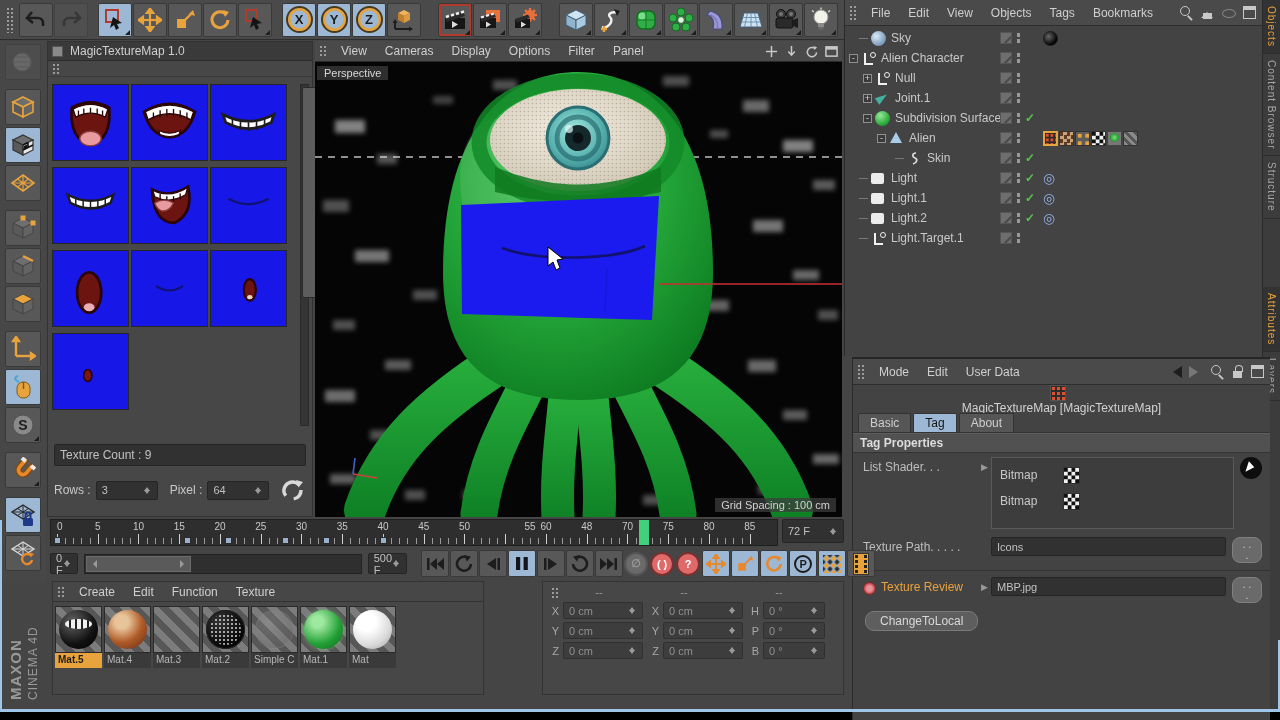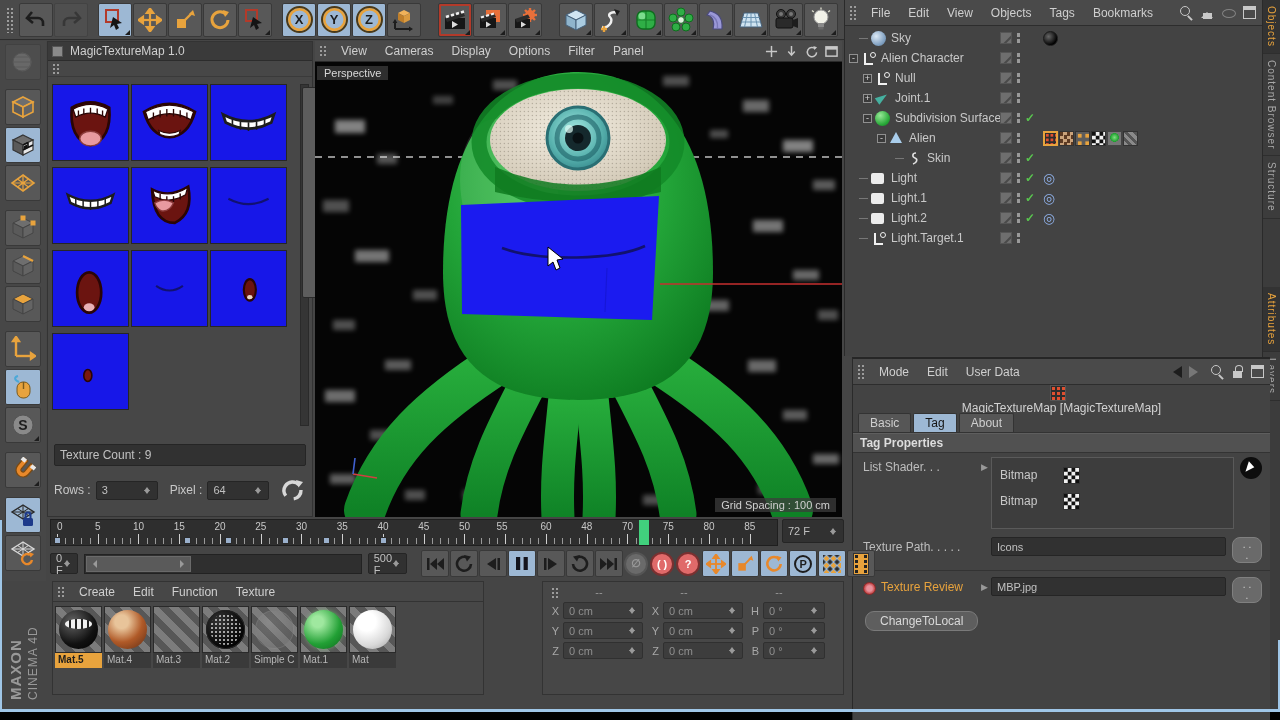--- a/index.html
+++ b/index.html
@@ -982,21 +982,21 @@
         <span class="rlabel" style="left: 46.75px;">5</span>
         <span class="rlabel" style="left: 87.5px;">10</span>
         <span class="rlabel" style="left: 128.25px;">15</span>
         <span class="rlabel" style="left: 169px;">20</span>
         <span class="rlabel" style="left: 209.75px;">25</span>
         <span class="rlabel" style="left: 250.5px;">30</span>
         <span class="rlabel" style="left: 291.25px;">35</span>
         <span class="rlabel" style="left: 332px;">40</span>
         <span class="rlabel" style="left: 372.75px;">45</span>
         <span class="rlabel" style="left: 413.5px;">50</span>
-        <span class="rlabel" style="left: 451px;">55</span>
+        <span class="rlabel" style="left: 479px;">55</span>
         <span class="rlabel" style="left: 495px;">60</span>
         <span class="rlabel" style="left: 535.75px;">48</span>
         <span class="rlabel" style="left: 576.5px;">70</span>
         <span class="rlabel" style="left: 617.25px;">75</span>
         <span class="rlabel" style="left: 658px;">80</span>
         <span class="rlabel" style="left: 698.75px;">85</span>
       </div>
   <div class="kf" style="left: 3px;"></div>
       <div class="kf" style="left: 133.4px;"></div>
       <div class="kf" style="left: 174.15px;"></div>

